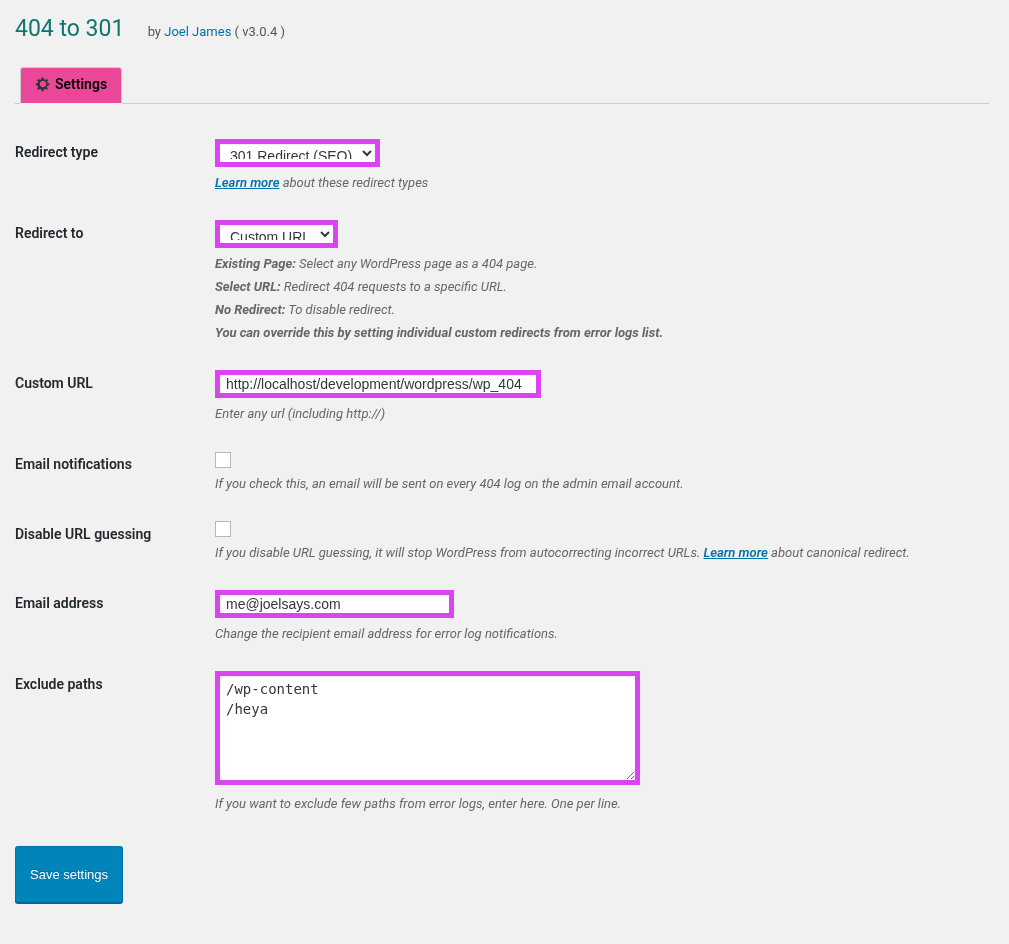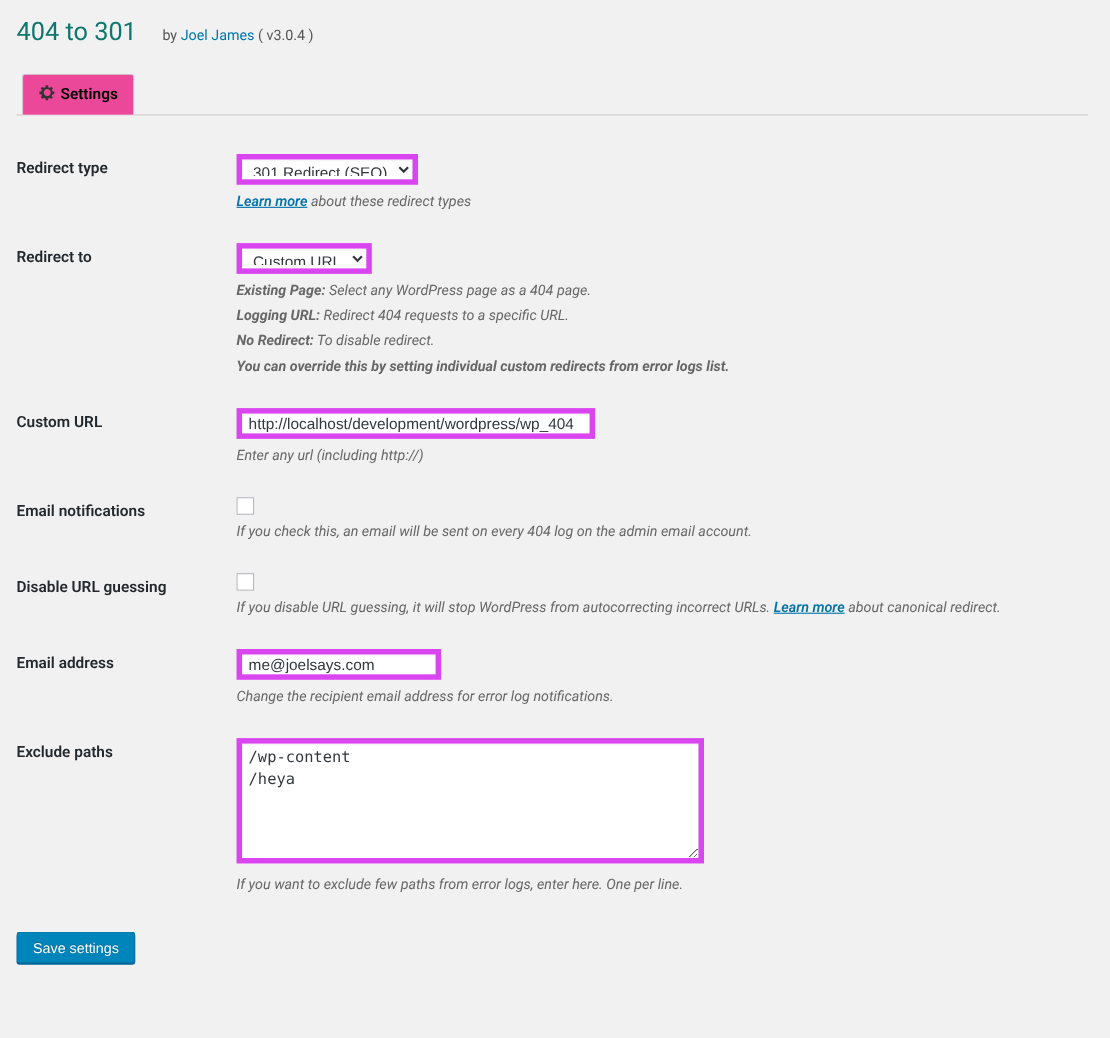--- a/index.html
+++ b/index.html
@@ -105,29 +105,29 @@
     font-size: 14px;
     color: #1e8cbe;
     font-weight: bold;
   }
   .button-primary {
     background: #0085ba;
     border: 1px solid #0073aa;
     border-bottom-color: #006799;
     color: #fff;
     font-size: 13px;
-    padding: 6px 14px;
+    padding: 20px 14px;
     border-radius: 3px;
     cursor: pointer;
     box-shadow: 0 1px 0 #006799;
     text-shadow: 0 -1px 1px #006799;
     margin-top: 20px;
   }
   .url-input { width: 326px; }
-  .email-input { width: 186px; }
+  .email-input { width: 239px; }
   .exclude-area { width: 425px; height: 114px; resize: both; }
 </style>
 </head>
 <body>
 
 
 
 <h1>404 to 301</h1>
 <span class="byline">
   <span>by </span><a href="#">Joel James</a><span> ( v3.0.4 )</span>
@@ -157,21 +157,21 @@
     </td>
   </tr>
 
   <tr>
     <th>Redirect to</th>
     <td>
       <select>
         <option>Custom URL</option>
       </select>
       <p class="desc"><strong>Existing Page:</strong><span> Select any WordPress page as a 404 page.</span></p>
-      <p class="desc"><strong>Logging URL:</strong><span> Redirect 404 requests to a specific URL.</span></p>
+      <p class="desc"><strong>Select URL:</strong><span> Redirect 404 requests to a specific URL.</span></p>
       <p class="desc"><strong>No Redirect:</strong><span> To disable redirect.</span></p>
       <p class="desc"><strong>You can override this by setting individual custom redirects from error logs list.</strong></p>
     </td>
   </tr>
 
   <tr>
     <th>Custom URL</th>
     <td>
       <input type="text" class="url-input" value="http://localhost/development/wordpress/wp_404" style="">
       <p class="desc">Enter any url (including http://)</p>

